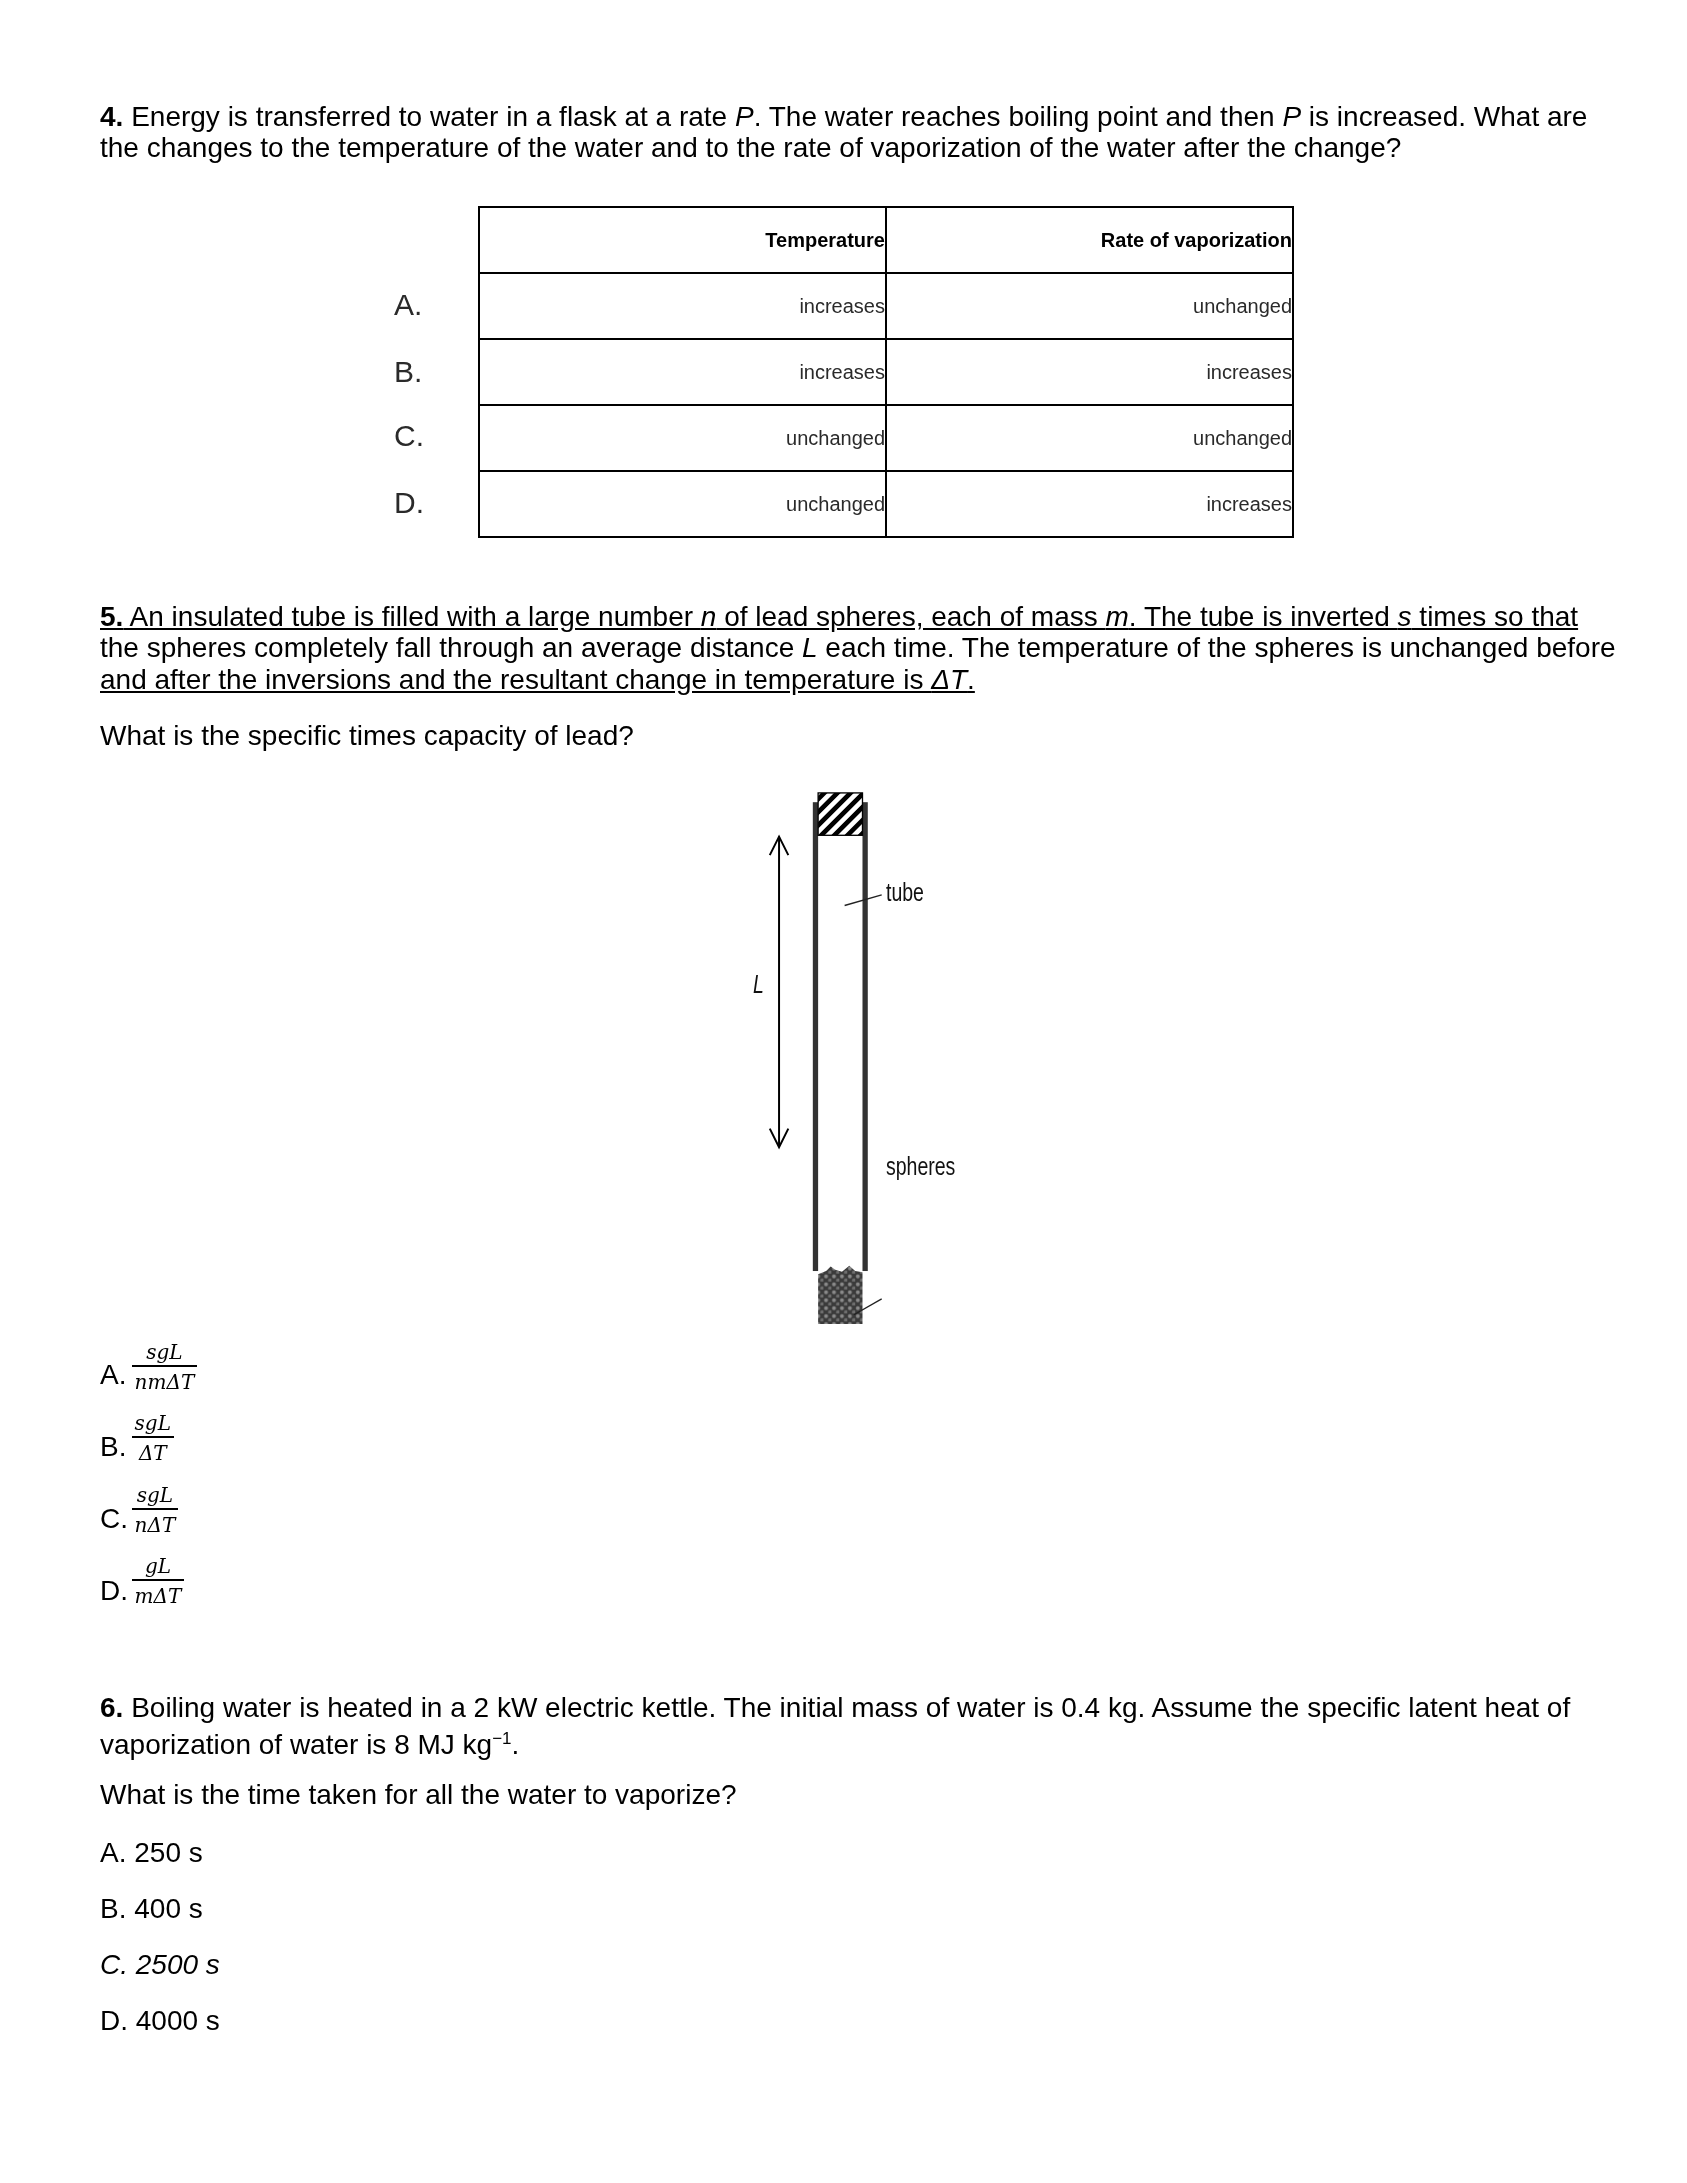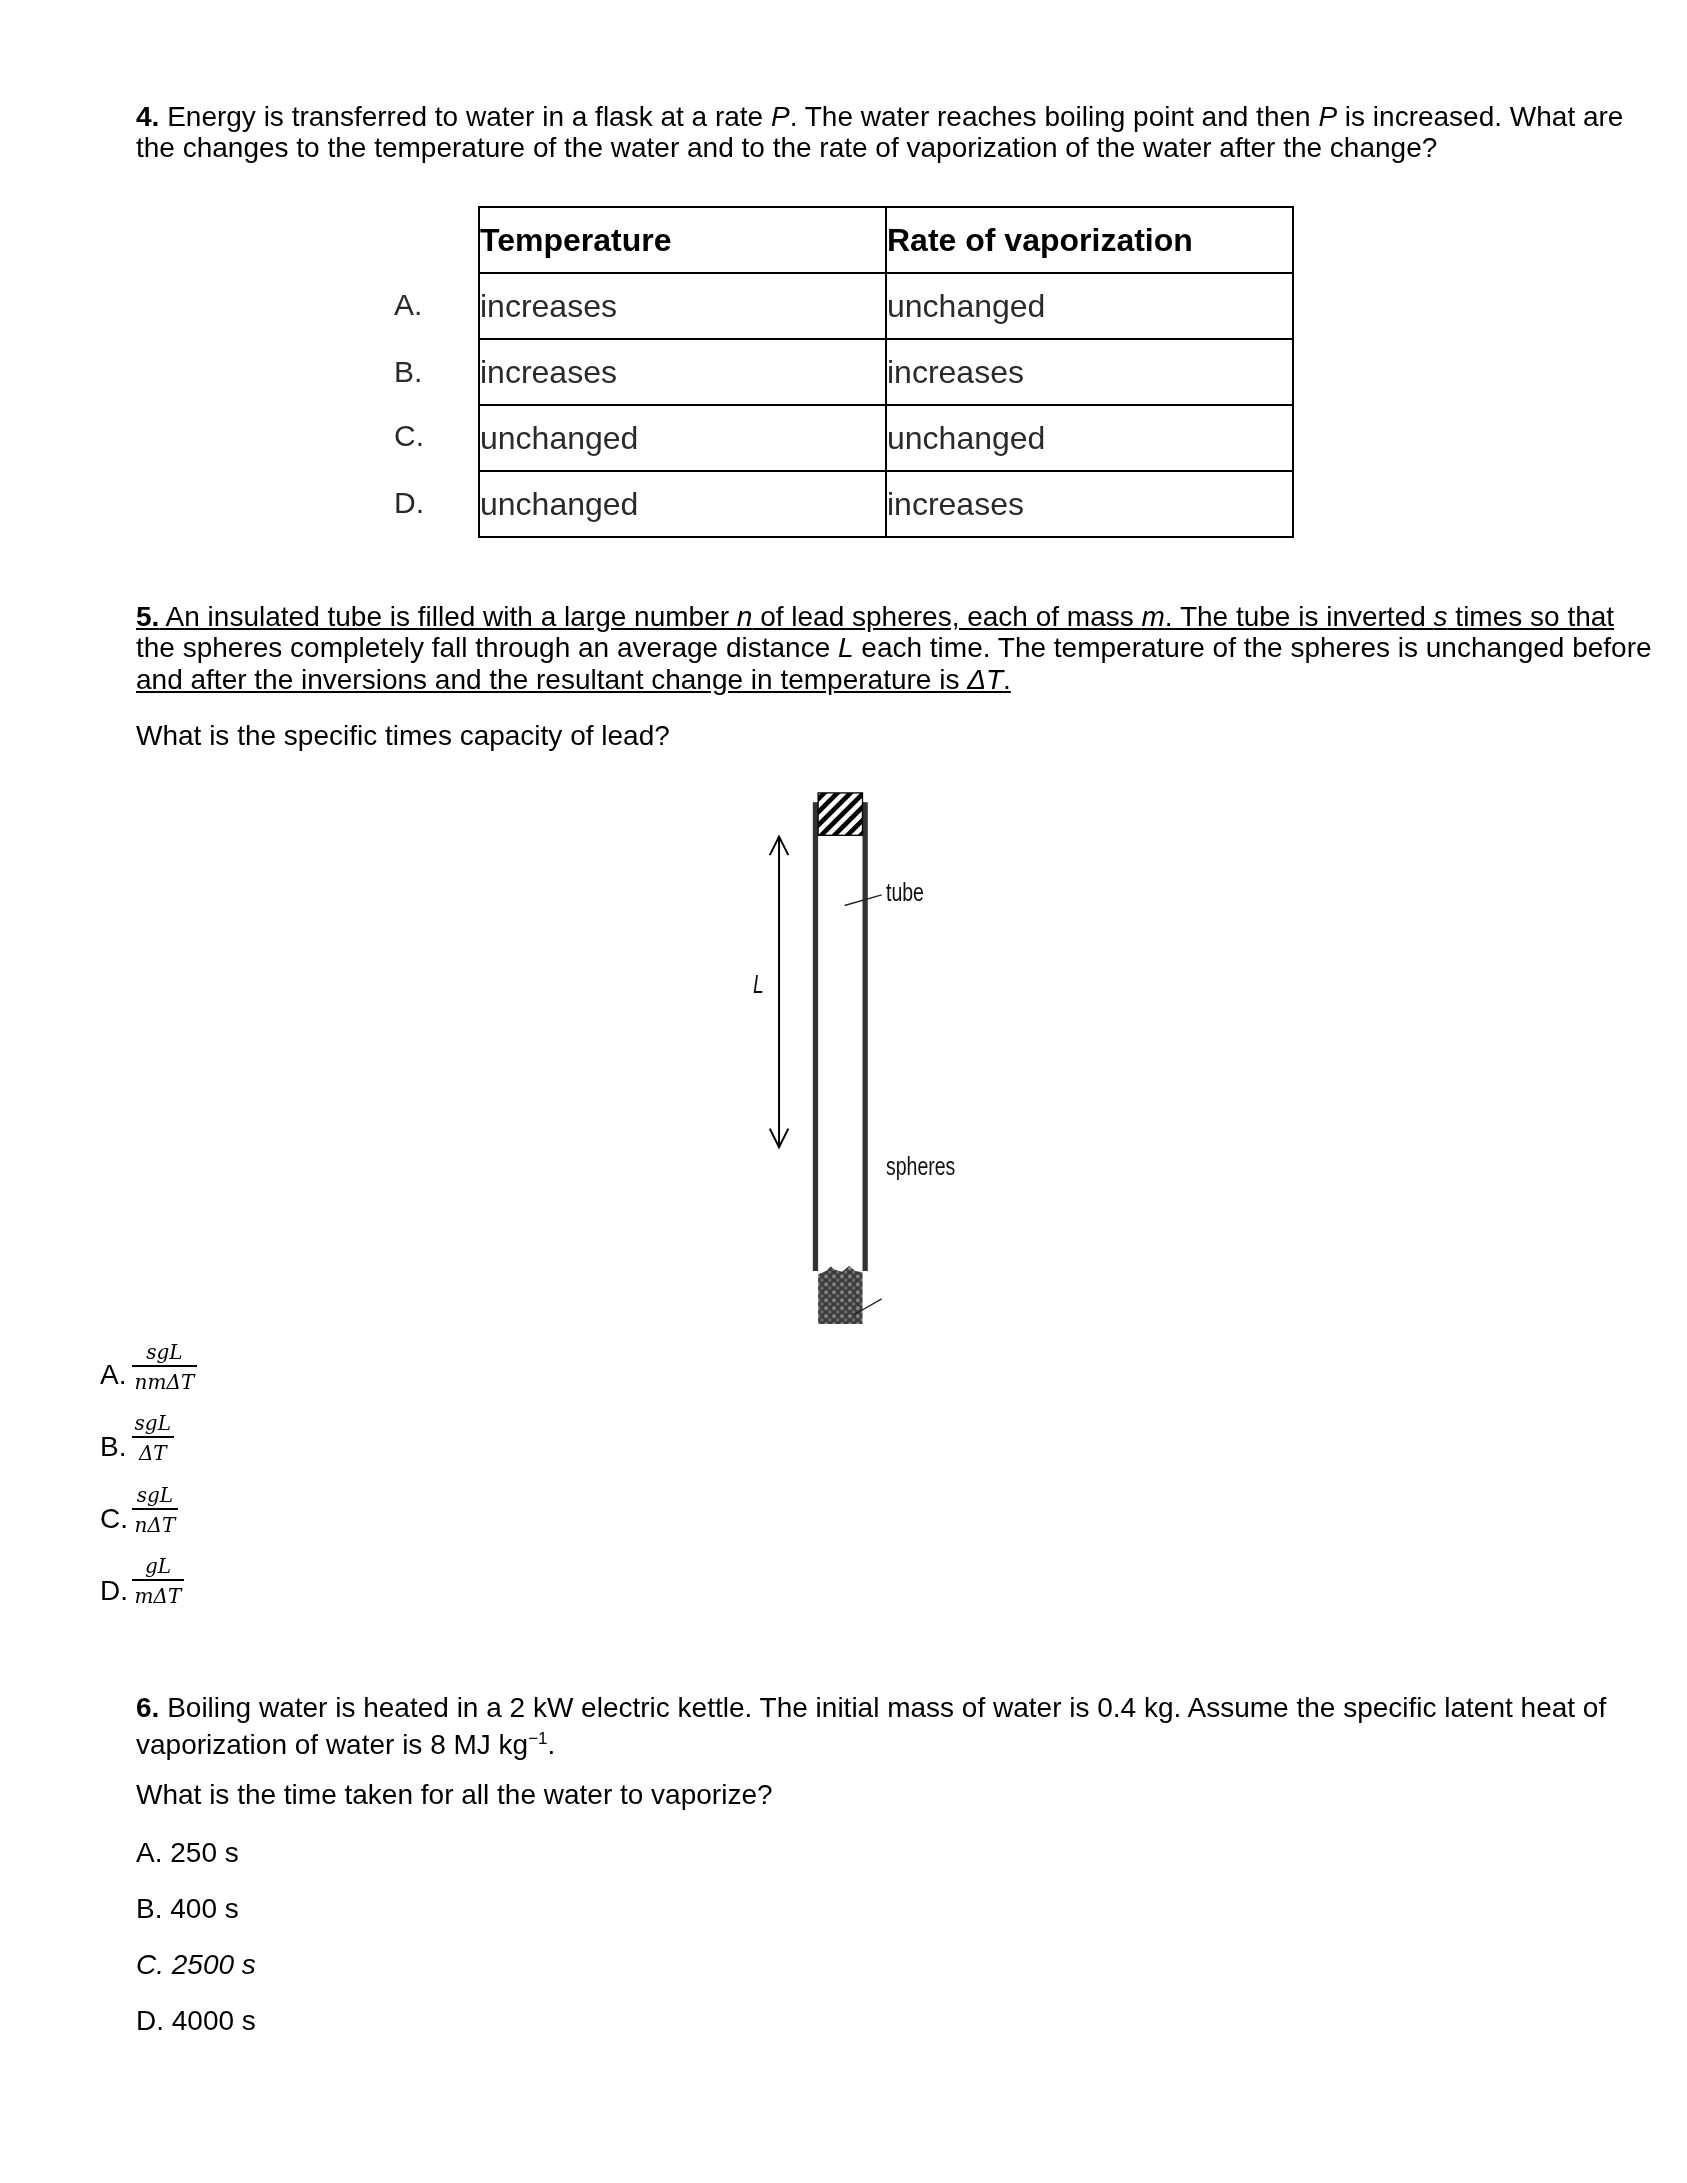--- a/index.html
+++ b/index.html
@@ -1,23 +1,23 @@
 <!DOCTYPE html>
 <html style="font-size:10.6px"><head>
 <meta charset="utf-8">
 <style>
   html, body { margin: 0; padding: 0; background: #ffffff; }
   body { width: 1687px; height: 2183px; position: relative; overflow: hidden;
          font-family: "Liberation Sans", sans-serif; color: #000; }
-  .line { position: absolute; left: 100px; font-size: 28px; line-height: 32px; white-space: nowrap; margin-left: 36px; }
+  .line { position: absolute; left: 100px; font-size: 28px; line-height: 32px; white-space: nowrap; }
   .line b { font-weight: bold; }
   .line i { font-style: italic; }
   .tbl { position: absolute; left: 478px; top: 206px; border-collapse: collapse; }
   .tbl td, .tbl th { border: 2px solid #000; width: 405px; height: 64px; padding: 0;
-                     text-align: left; vertical-align: middle; font-size: 32px; color: #2a2a2a;
+                     text-align: right; vertical-align: middle; font-size: 20px; color: #2a2a2a;
                      font-family: "Liberation Sans", sans-serif; }
   .tbl th { font-weight: bold; color: #000; }
   .rowlbl { position: absolute; left: 394px; font-size: 30px; color: #2a2a2a; }
   .opt { position: absolute; left: 100px; font-size: 28px; line-height: 32px; }
   .frac { position: absolute; font-family: "DejaVu Serif", serif; font-style: italic; font-size: 20px; text-align: center; }
   .frac .num { display: block; padding: 0 2.6px; }
   .frac .bar { display: block; border-top: 2px solid #000; margin: 1.3px 0 2.6px 0; }
   .frac .den { display: block; padding: 0 2.6px; }
   .diagram-label { position: absolute; font-family: "Liberation Sans", sans-serif; font-size: 25px;
                    transform: scaleX(0.78); transform-origin: left top; color: #111; }

